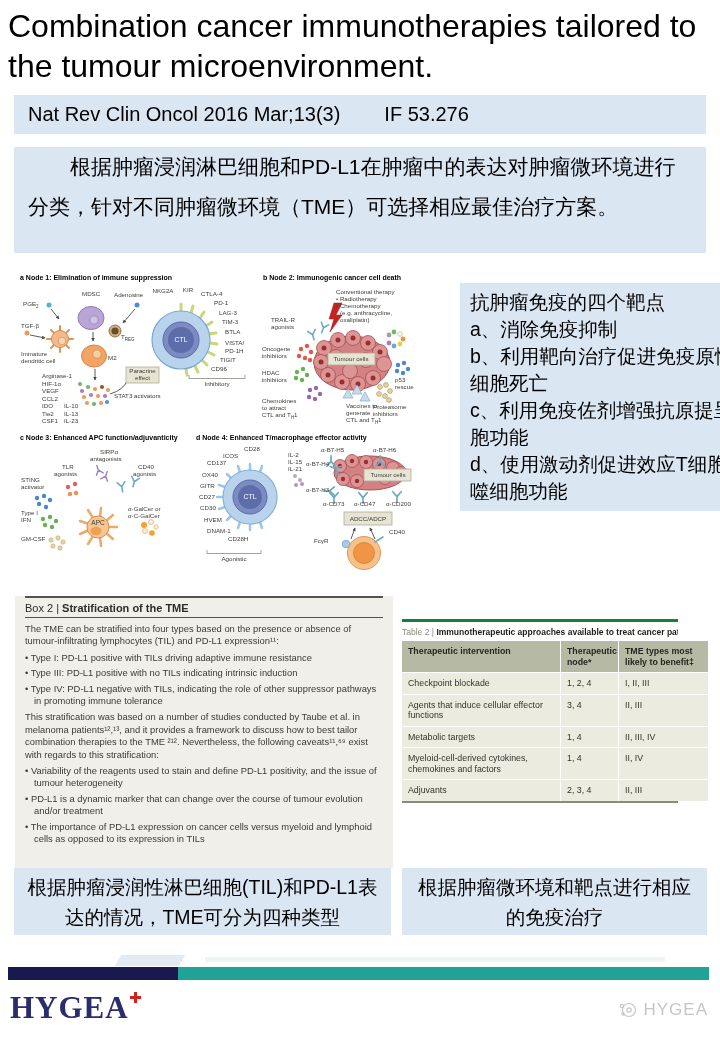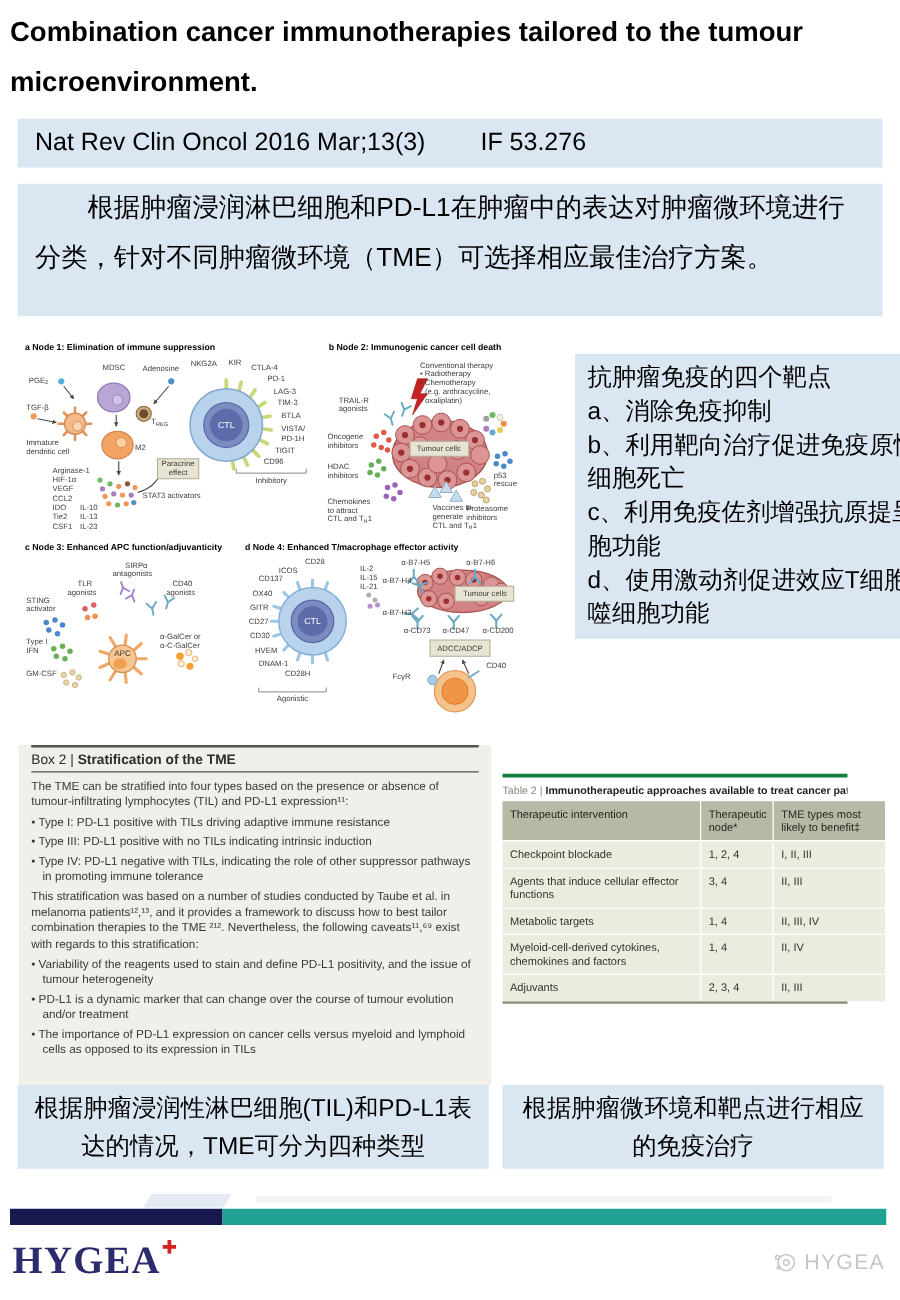--- a/index.html
+++ b/index.html
@@ -4,21 +4,21 @@
 <style>
   :root{
     --light-blue:#dbe6f3; --box2-bg:#f0efe9; --box2-rule:#55534a; --box2-text:#3b3a33;
     --thead-bg:#b6baa5; --trow-bg:#ecebdf; --table-border:#8b8b79;
     --navy:#191950; --teal:#20a295; --logo-navy:#2b2b6e; --logo-red:#d42222; --fig-text:#3c3c38;
   }
   *{margin:0;padding:0;box-sizing:border-box}
   body{background:#fff;font-family:"Liberation Sans",sans-serif}
   #slide{position:relative;width:720px;height:1040px;background:#fff;overflow:hidden}
 
-  .title{position:absolute;left:8px;top:6px;width:708px;font-weight:700;font-size:22px;line-height:40px;color:#000}
+  .title{position:absolute;left:8px;top:6px;width:708px;font-weight:400;font-size:32px;line-height:40px;color:#000}
   .refbar{position:absolute;left:14px;top:95px;width:692px;height:39px;background:var(--light-blue);
           display:flex;align-items:center;gap:44px;padding-left:14px;font-size:20px;color:#000}
   .intro{position:absolute;left:14px;top:147px;width:692px;height:106px;background:var(--light-blue);
          padding:0 14px;font-size:21px;line-height:40px;color:#000}
   .intro p{text-indent:2em}
 
   .figwrap{position:absolute;left:18px;top:272px;width:426px;height:314px}
   .figwrap svg{width:100%;height:100%}
   svg text{font-family:"Liberation Sans",sans-serif}
   .tag{fill:#e7e4d3;stroke:#b0ab96;stroke-width:0.8}
@@ -39,21 +39,21 @@
   .box2 ul{list-style:none;margin-bottom:4px}
   .box2 li{padding-left:9px;text-indent:-9px;margin-bottom:3px}
   .box2 li::before{content:"• "}
 
   .t2{position:absolute;left:402px;top:619px;width:276px;border-top:3px solid #15803d}
   .t2-title{font-size:8.5px;white-space:nowrap;overflow:hidden;padding:5px 0 4px;color:#1e1e1a}
   .t2-lab{color:#8a8a7a}
   .t2-grid{display:grid;grid-template-columns:158px 57px 89px;gap:1px;background:#fff;
            border-bottom:2px solid var(--table-border)}
   .t2-grid>div{font-size:8.8px;line-height:10.5px;padding:5px 6px;background:var(--trow-bg);color:#33322c}
-  .t2-grid>.t2-h{background:var(--thead-bg);font-weight:400;color:#26251f}
+  .t2-grid>.t2-h{background:var(--thead-bg);font-weight:700;color:#26251f}
 
   .cap{position:absolute;top:868px;height:67px;background:var(--light-blue);display:flex;align-items:center;
        justify-content:center;text-align:center;font-size:19.5px;line-height:30px;color:#000;padding:0 8px}
   .cap-l{left:14px;width:377px}
   .cap-r{left:402px;width:305px}
 
   .streak1{position:absolute;left:118px;top:955px;width:64px;height:11px;background:#e3eaf1;transform:skewX(-32deg)}
   .streak2{position:absolute;left:205px;top:957px;width:460px;height:5px;background:#eef5f4}
   .bar-navy{position:absolute;left:8px;top:967px;width:170px;height:13px;background:var(--navy)}
   .bar-teal{position:absolute;left:178px;top:967px;width:531px;height:13px;background:var(--teal)}

